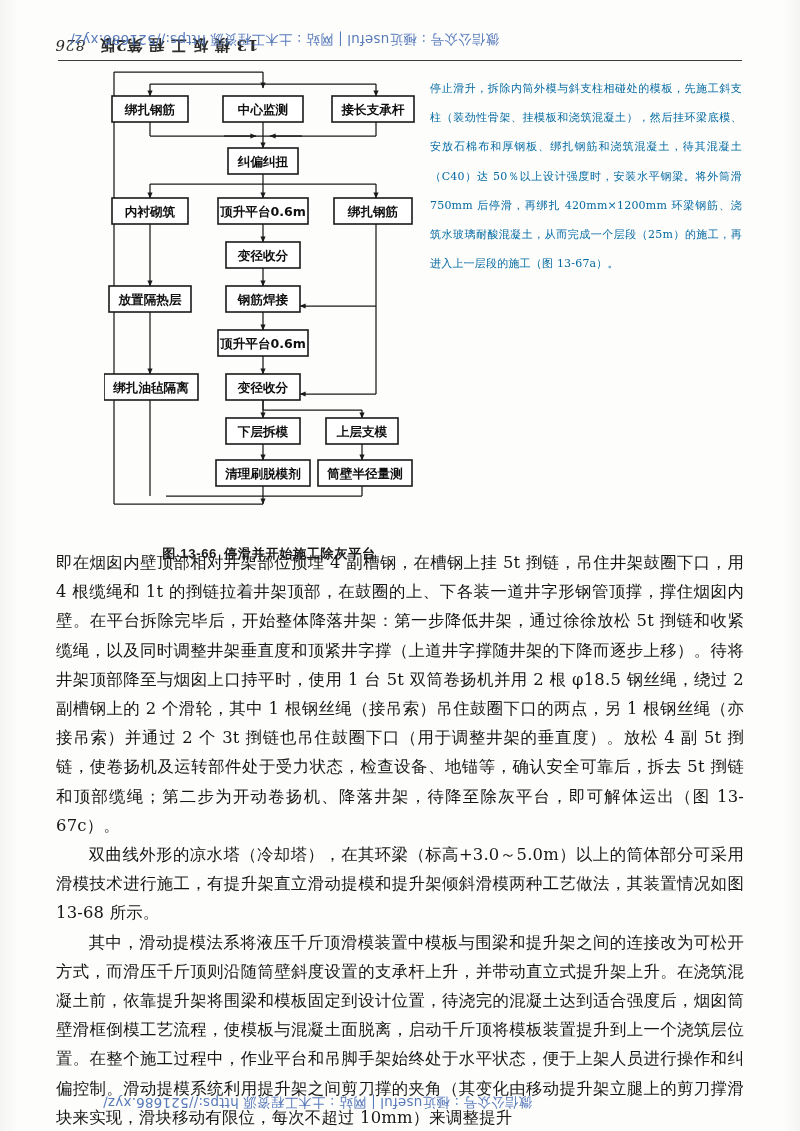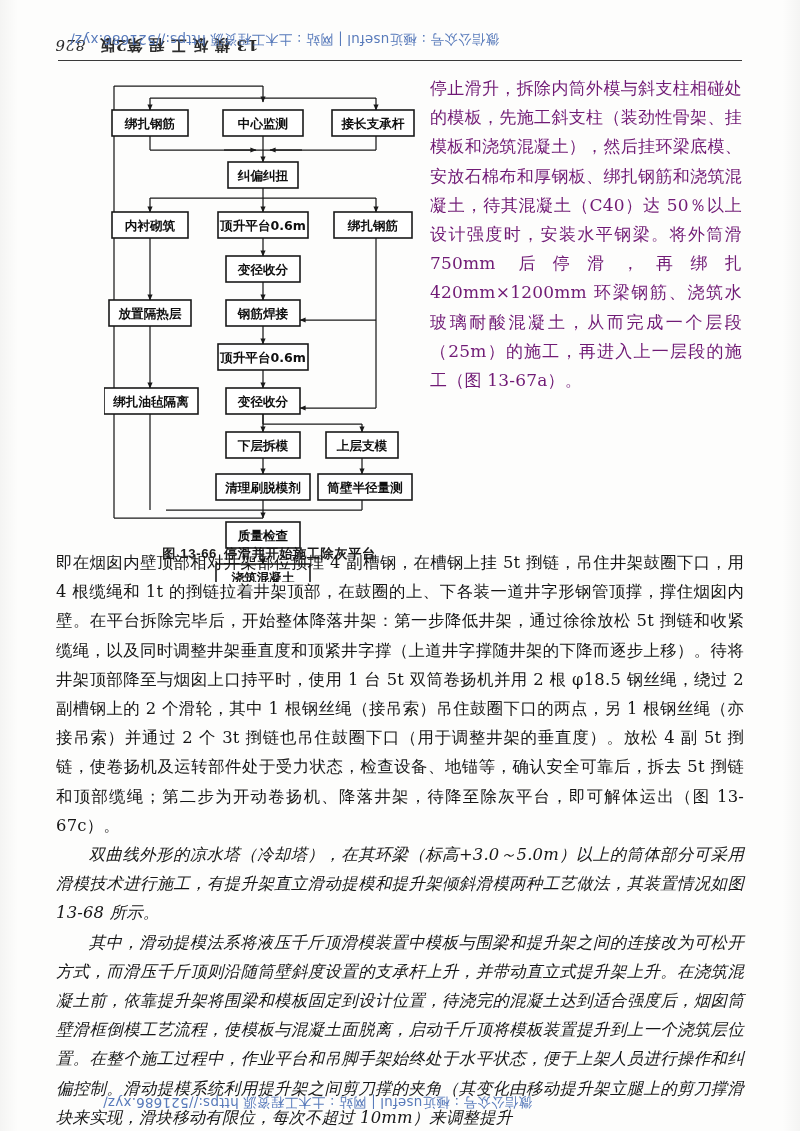--- a/index.html
+++ b/index.html
@@ -78,21 +78,21 @@
     opacity: 0.92;
     transform: rotate(180deg);
     letter-spacing: 0.2px;
   }
   .wm-top  { left: 70px;  top: 30px; }
   .wm-bot  { left: 103px; top: 1093px; }
 
   
   .figure-wrap {
     position: absolute;
-    left: 104px; top: 78px;
+    left: 104px; top: 64px;
     width: 318px; height: 455px;
   }
   .fc-svg { display: block; }
 
   .fig-caption {
     position: absolute;
     left: 104px; top: 545px;
     width: 330px;
     text-align: center;
     font-size: 13.2px;
@@ -101,44 +101,44 @@
     color: #1a1a1a;
     white-space: nowrap;
   }
   .fig-caption .num { font-weight: bold; margin-right: 7px; }
 
   
   .col-right {
     position: absolute;
     left: 430px; top: 74px;
     width: 312px;
-    font-size: 17px;
+    font-size: 11px;
     line-height: 29.2px;
     text-align: justify;
     text-justify: inter-ideograph;
     letter-spacing: 0.2px;
-    color: #701a75;
+    color: #0369a1;
   }
   .col-right p { margin: 0; }
   .col-right p.ind { text-indent: 2em; }
 
   
   .body-full {
     position: absolute;
     left: 56px; top: 548px;
     width: 688px;
     font-size: 16.4px;
     line-height: 29.2px;
     text-align: justify;
     text-justify: inter-ideograph;
     letter-spacing: 0.2px;
     color: #161616;
   }
   .body-full p { margin: 0; }
-  .body-full p.ind { text-indent: 2em; font-style: italic; }
+  .body-full p.ind { text-indent: 2em; }
 
   .lat { font-family: Liberation Sans, sans-serif; }
 </style>
 </head>
 <body>
 
 <div class="page">
 
   <div class="scan-edge-l"></div>
   <div class="scan-edge-r"></div>
@@ -276,36 +276,20 @@
         <g font-size="12.6" fill="#0f0f0f" text-anchor="middle" font-weight="bold">
           <text x="159" y="372">下层拆模</text>
           <text x="258" y="372">上层支模</text>
           <text x="159" y="414">清理刷脱模剂</text>
           <text x="261" y="414">筒壁半径量测</text>
         </g>
       </svg>
     </div>
   </div>
 
-  <div style="position:absolute;left:104px;top:82px;width:318px;height:455px;pointer-events:none;">
-    <svg width="318" height="500" viewBox="0 0 318 500" xmlns="http://www.w3.org/2000/svg" font-family="DejaVu Sans, Liberation Sans, sans-serif">
-      <defs>
-        <marker id="ah2" markerWidth="7" markerHeight="7" refX="5.6" refY="2.6" orient="auto" markerUnits="userSpaceOnUse">
-          <path d="M0,0 L6,2.6 L0,5.2 z" fill="#1a1a1a"></path>
-        </marker>
-      </defs>
-      <rect x="122" y="440" width="74" height="26" fill="#fff" stroke="#1a1a1a" stroke-width="1.6"></rect>
-      <path d="M159,466 L159,482" stroke="#1a1a1a" stroke-width="1.25" fill="none" marker-end="url(#ah2)"></path>
-      <rect x="112" y="482" width="94" height="26" fill="#fff" stroke="#1a1a1a" stroke-width="1.6"></rect>
-      <g font-size="12.6" fill="#0f0f0f" text-anchor="middle" font-weight="bold">
-        <text x="159" y="458">质量检查</text>
-        <text x="159" y="500">浇筑混凝土</text>
-      </g>
-    </svg>
-  </div>
 
   <div class="fig-caption">
     <span class="num lat">图 13-66</span><span>停滑并开始施工除灰平台</span>
   </div>
 
   <div class="col-right">
     <p>停止滑升，拆除内筒外模与斜支柱相碰处的模板，先施工斜支柱（装劲性骨架、挂模板和浇筑混凝土），然后挂环梁底模、安放石棉布和厚钢板、绑扎钢筋和浇筑混凝土，待其混凝土（C40）达 50％以上设计强度时，安装水平钢梁。将外筒滑 750mm 后停滑，再绑扎 420mm×1200mm 环梁钢筋、浇筑水玻璃耐酸混凝土，从而完成一个层段（25m）的施工，再进入上一层段的施工（图 13-67a）。</p>
   </div>
 
   <div class="body-full">

